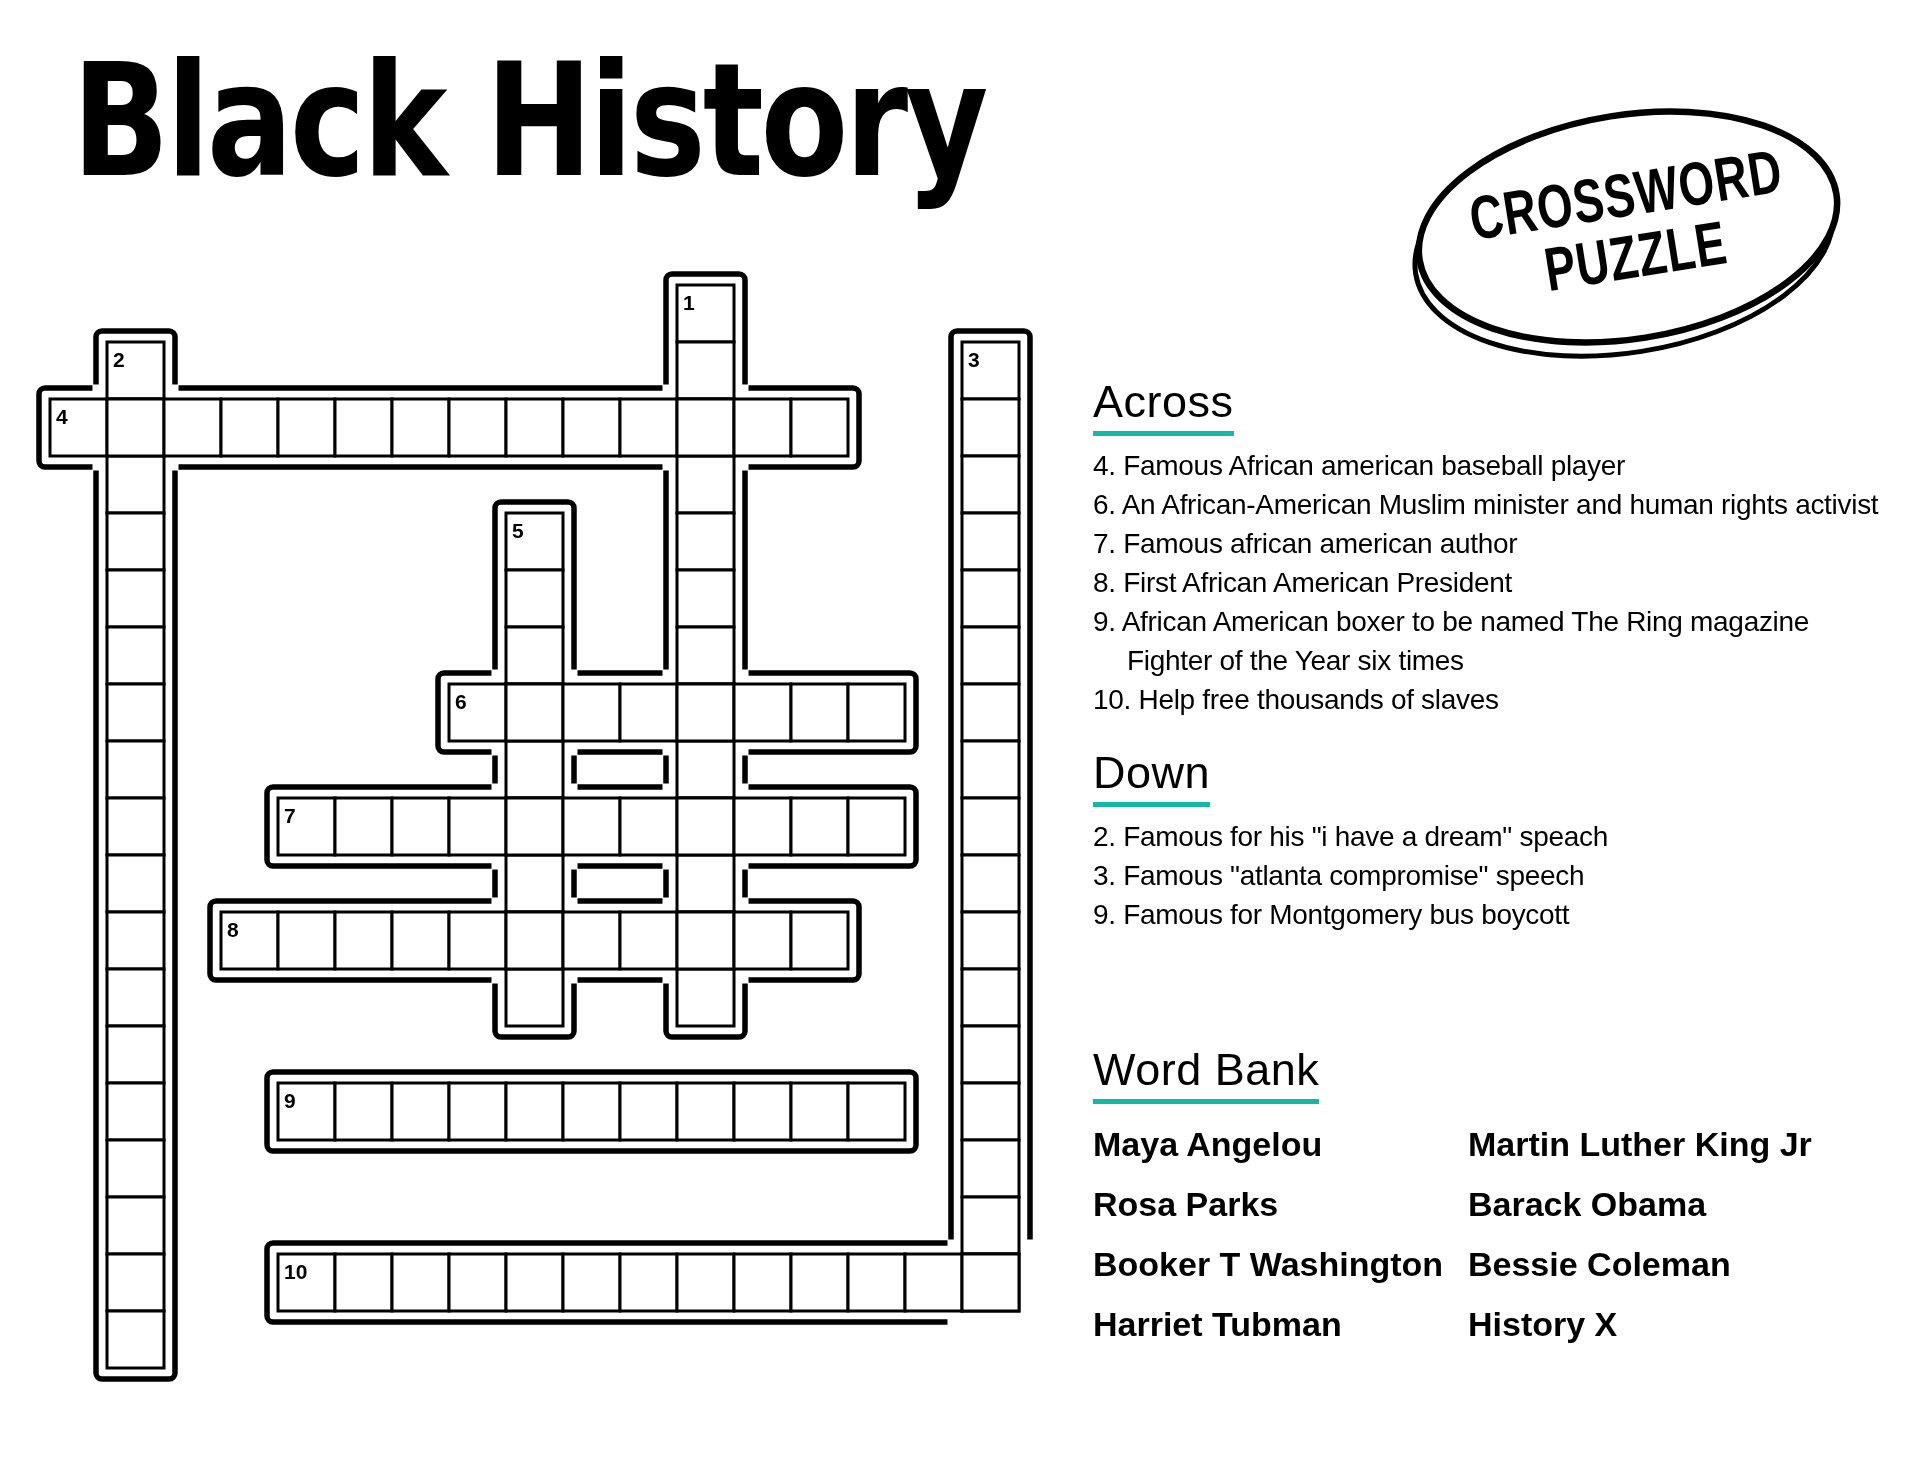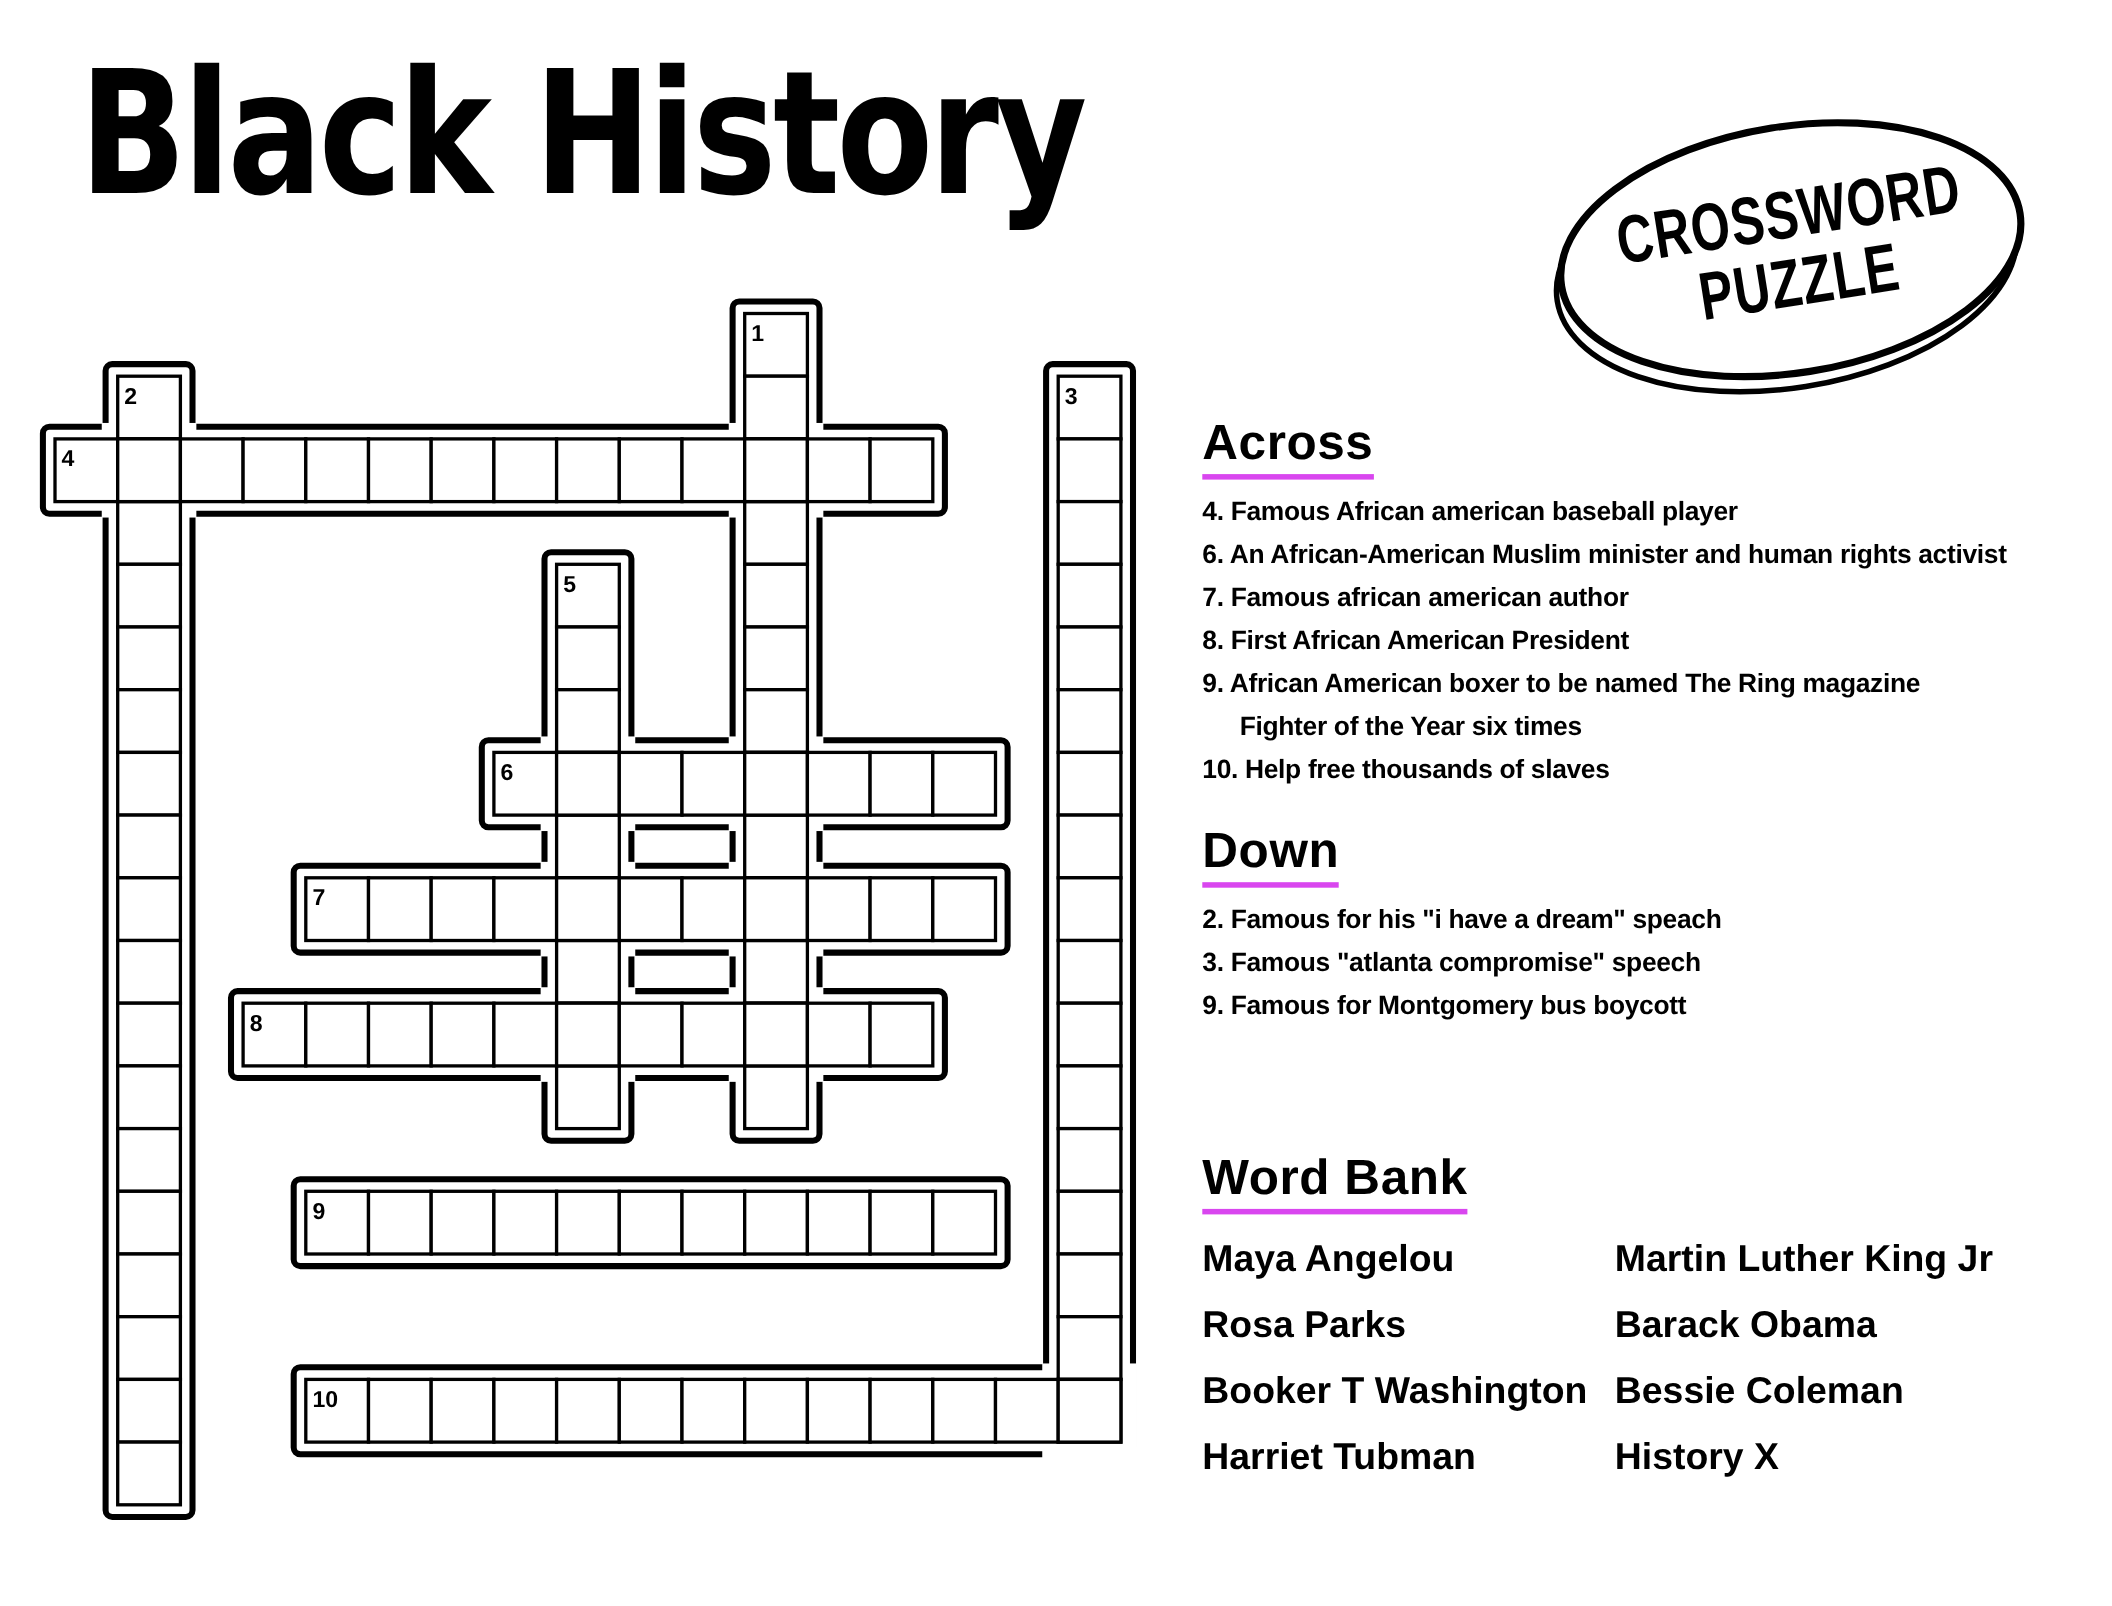--- a/index.html
+++ b/index.html
@@ -26,25 +26,25 @@
   .patch{fill:#ffffff;stroke:none;}
   .cell{fill:#ffffff;stroke:#000;stroke-width:3px;}
   .cellnum{
     font-family:"Liberation Sans",sans-serif;font-weight:700;font-size:21px;fill:#000;
   }
   .panel{position:absolute;left:1093px;width:815px;}
   #across-section{top:376px;}
   #down-section{top:747px;}
   #wordbank-section{top:1044px;}
   h2.sec{
-    font-size:45px;font-weight:700;margin:0 0 10px 0;display:inline-block;
-    border-bottom:5px solid #d946ef;padding-bottom:3px;letter-spacing:.5px;
+    font-size:45px;font-weight:400;margin:0 0 10px 0;display:inline-block;
+    border-bottom:5px solid #14b8a6;padding-bottom:3px;letter-spacing:.5px;
   }
   .clue{
-    font-size:24px;font-weight:700;line-height:39px;letter-spacing:-.3px;
+    font-size:28px;font-weight:400;line-height:39px;letter-spacing:-.3px;
     white-space:nowrap;
   }
   .clue .wrap2{padding-left:34px;white-space:nowrap;}
   .wb{display:flex;}
   .wb-col{display:flex;flex-direction:column;}
   .wb-col.c1{width:375px;}
   .wb-item{font-size:34px;font-weight:700;line-height:60px;white-space:nowrap;}
 </style>
 </head>
 <body>

